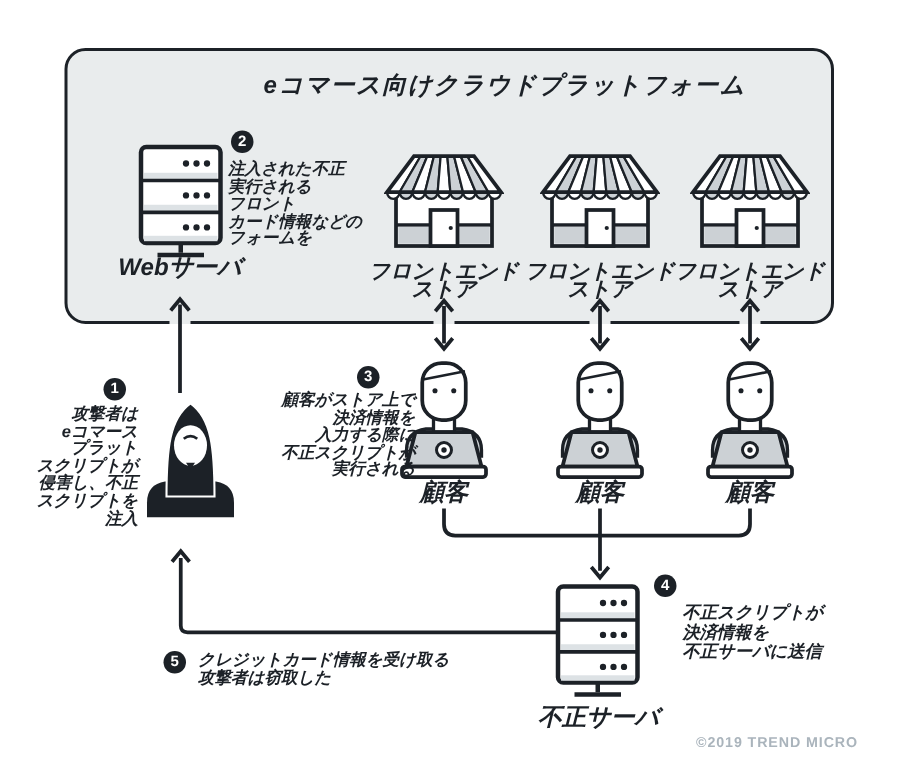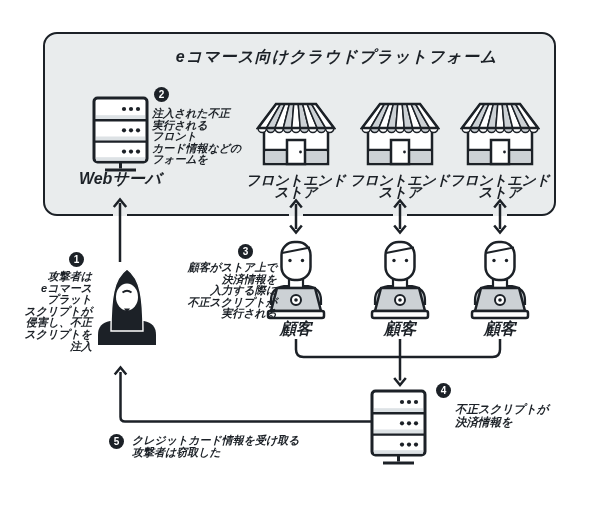--- a/index.html
+++ b/index.html
@@ -195,20 +195,21 @@
   <svg class="abs icon" style="left:467px;top:240px" width="66" height="80" viewBox="0 0 66 80">
       <use href="#icon-customer"></use>
     </svg>
   <div class="abs jp node-label" style="left:246px;top:322px;width:100px">顧客</div>
   <div class="abs jp node-label" style="left:350px;top:322px;width:100px">顧客</div>
   <div class="abs jp node-label" style="left:450px;top:322px;width:100px">顧客</div>
 
   <svg class="abs icon" style="left:370px;top:389px" width="57" height="78" viewBox="0 0 57 78">
       <use href="#icon-server"></use>
     </svg>
+  <div class="abs jp node-label" style="left:349px;top:472px;width:100px">不正サーバ</div>
 
   <div class="abs jp badge" style="left:69px;top:252px">1</div>
   <div class="abs jp step-text" style="left:4px;top:271px;width:88px;text-align:right">
     <div>攻撃者は</div>
     <div>eコマース</div>
     <div>プラット</div>
     <div>スクリプトが</div>
     <div>侵害し、不正</div>
     <div>スクリプトを</div>
     <div>注入</div>
@@ -229,22 +230,24 @@
     <div>決済情報を</div>
     <div>入力する際に</div>
     <div>不正スクリプトが</div>
     <div>実行される</div>
   </div>
 
   <div class="abs jp badge" style="left:436px;top:383px">4</div>
   <div class="abs jp step-text" style="left:455px;top:403px;width:120px;font-size:11.5px;line-height:13px">
     <div>不正スクリプトが</div>
     <div>決済情報を</div>
+    <div>不正サーバに送信</div>
   </div>
 
   <div class="abs jp badge" style="left:109px;top:434px">5</div>
   <div class="abs jp step-text" style="left:132px;top:435px;width:210px;line-height:11.5px">
     <div>クレジットカード情報を受け取る</div>
     <div>攻撃者は窃取した</div>
   </div>
 
+  <div class="abs copyright" style="left:432px;top:490px;width:140px">©2019 TREND MICRO</div>
 
 </div>
 
 </body></html>

